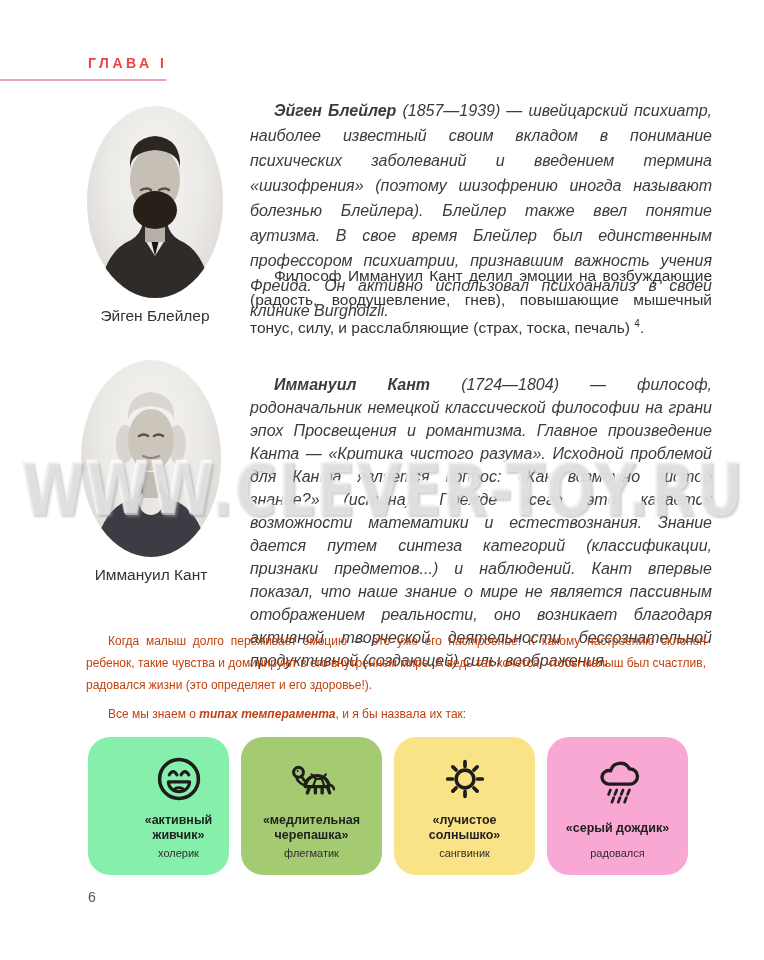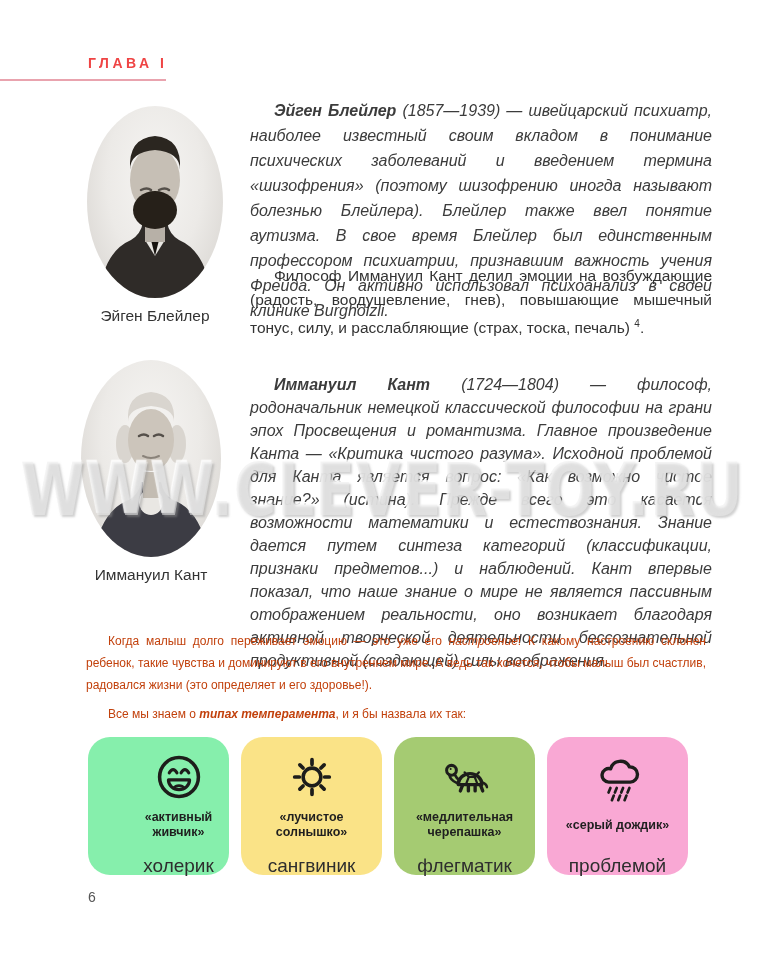--- a/index.html
+++ b/index.html
@@ -54,21 +54,21 @@
   .cards { position:absolute; left:88px; top:737px; display:flex; gap:12px; }
   .card {
     width:141px; height:138px; border-radius:22px; box-sizing:border-box;
     display:flex; flex-direction:column; align-items:center; padding:13px 8px 12px 8px;
   }
   .card-icon { height:57px; display:flex; align-items:center; justify-content:center; }
   .card-label {
     margin-top:5px; min-height:32px; display:flex; align-items:center; justify-content:center;
     font-weight:700; font-size:12.5px; line-height:15px; text-align:center; color:#1f1f1f;
   }
-  .card-type { margin-top:14px; font-size:19px; color:#2e2e2e; }
+  .card-type { margin-top:3px; font-size:11px; color:#2e2e2e; }
 
   
   .watermark {
     position:absolute; left:0; top:447px; width:100%; text-align:center; z-index:6;
     pointer-events:none; white-space:nowrap;
     font-family:"DejaVu Sans", sans-serif; font-weight:700; font-size:58px; letter-spacing:1px;
     color:rgba(236,236,236,0.55);
     text-shadow:2px 2px 2px rgba(150,150,150,0.45), -1px -1px 1px rgba(255,255,255,0.85);
     transform:scaleY(1.25); transform-origin:top center;
   }
@@ -138,57 +138,57 @@
           <circle class="ln" cx="32" cy="32" r="23" stroke-width="4.2"></circle>
           <path class="ln" d="M20.5 27 q4.5 -7.5 9 0 M34.5 27 q4.5 -7.5 9 0" stroke-width="3.8"></path>
           <path class="ln" d="M19.5 35.5 a12.5 11.5 0 0 0 25 0 z" stroke-width="3.8"></path>
           <path class="ln" d="M26 45 a6.5 4.5 0 0 1 12 0" stroke-width="3"></path>
         </svg>
       </div>
       <div class="card-label">«активный живчик»</div>
       <div class="card-type">холерик</div>
     </div>
 
-    <div class="card" style="background-color: rgb(250, 227, 135);">
-      <div class="card-icon">
-        <svg width="54" height="54" viewBox="0 0 64 64">
-          <circle class="ln" cx="32" cy="32" r="10.5" stroke-width="4.2"></circle>
-          <path class="ln" d="M32 11.5 v5.5 M32 47 v5.5 M11.5 32 h5.5 M47 32 h5.5" stroke-width="4.4"></path>
-          <path class="ln" d="M17.6 17.6 l3.8 3.8 M42.6 42.6 l3.8 3.8 M17.6 46.4 l3.8 -3.8 M42.6 21.4 l3.8 -3.8" stroke-width="4.4"></path>
-        </svg>
-      </div>
-      <div class="card-label">«лучистое солнышко»</div>
-      <div class="card-type">сангвиник</div>
-    </div>
-
     <div class="card" style="background-color: rgb(165, 203, 114);">
       <div class="card-icon">
         <svg width="56" height="54" viewBox="0 0 64 64">
           <path class="ln" d="M24 41 a14 13 0 0 1 28 0 z" stroke-width="4"></path>
           <path class="ln" d="M33 41 l3.5 -9 h7 l3.5 9 M36.5 32 l-5 -5.5 M43.5 32 l5 -5.5" stroke-width="2.6"></path>
           <circle class="ln" cx="16" cy="24" r="5.8" stroke-width="3.6"></circle>
           <circle cx="15" cy="22.5" r="1.2" fill="#1d1d1b"></circle>
           <path class="ln" d="M19.5 28.5 q2.5 5 6 7.5 M13.5 29.5 q1 6.5 9 9.5" stroke-width="3.2"></path>
           <path class="ln" d="M29 42 l-2.5 6.5 M36 42 v6.5 M44 42 v6.5 M50.5 42 l2.5 6.5" stroke-width="4"></path>
           <path class="ln" d="M52.5 38.5 q5 1.5 5.5 5.5" stroke-width="3"></path>
         </svg>
       </div>
       <div class="card-label">«медлительная черепашка»</div>
       <div class="card-type">флегматик</div>
     </div>
 
+    <div class="card" style="background-color: rgb(250, 227, 135);">
+      <div class="card-icon">
+        <svg width="54" height="54" viewBox="0 0 64 64">
+          <circle class="ln" cx="32" cy="32" r="10.5" stroke-width="4.2"></circle>
+          <path class="ln" d="M32 11.5 v5.5 M32 47 v5.5 M11.5 32 h5.5 M47 32 h5.5" stroke-width="4.4"></path>
+          <path class="ln" d="M17.6 17.6 l3.8 3.8 M42.6 42.6 l3.8 3.8 M17.6 46.4 l3.8 -3.8 M42.6 21.4 l3.8 -3.8" stroke-width="4.4"></path>
+        </svg>
+      </div>
+      <div class="card-label">«лучистое солнышко»</div>
+      <div class="card-type">сангвиник</div>
+    </div>
+
     <div class="card" style="background-color: #f9a8d4;">
       <div class="card-icon">
         <svg width="54" height="54" viewBox="0 0 64 64">
           <path class="ln" d="M46.5 38 H21 a8 8 0 1 1 2.3 -15.7 A12 12 0 0 1 45.6 20 a9 9 0 0 1 .9 18 z" stroke-width="4"></path>
           <path class="ln" d="M23 45 l-2.2 5.5 M30.5 45 l-2.2 5.5 M38 45 l-2.2 5.5 M45.5 45 l-2.2 5.5" stroke-width="3.2"></path>
           <path class="ln" d="M27 54 l-2.2 5.5 M34.5 54 l-2.2 5.5 M42 54 l-2.2 5.5" stroke-width="3.2"></path>
         </svg>
       </div>
       <div class="card-label">«серый дождик»</div>
-      <div class="card-type">проблемой</div>
+      <div class="card-type">радовался</div>
     </div>
 
   </div>
 
   <div class="page-number">6</div>
 
 </div>
 
 </body></html>

